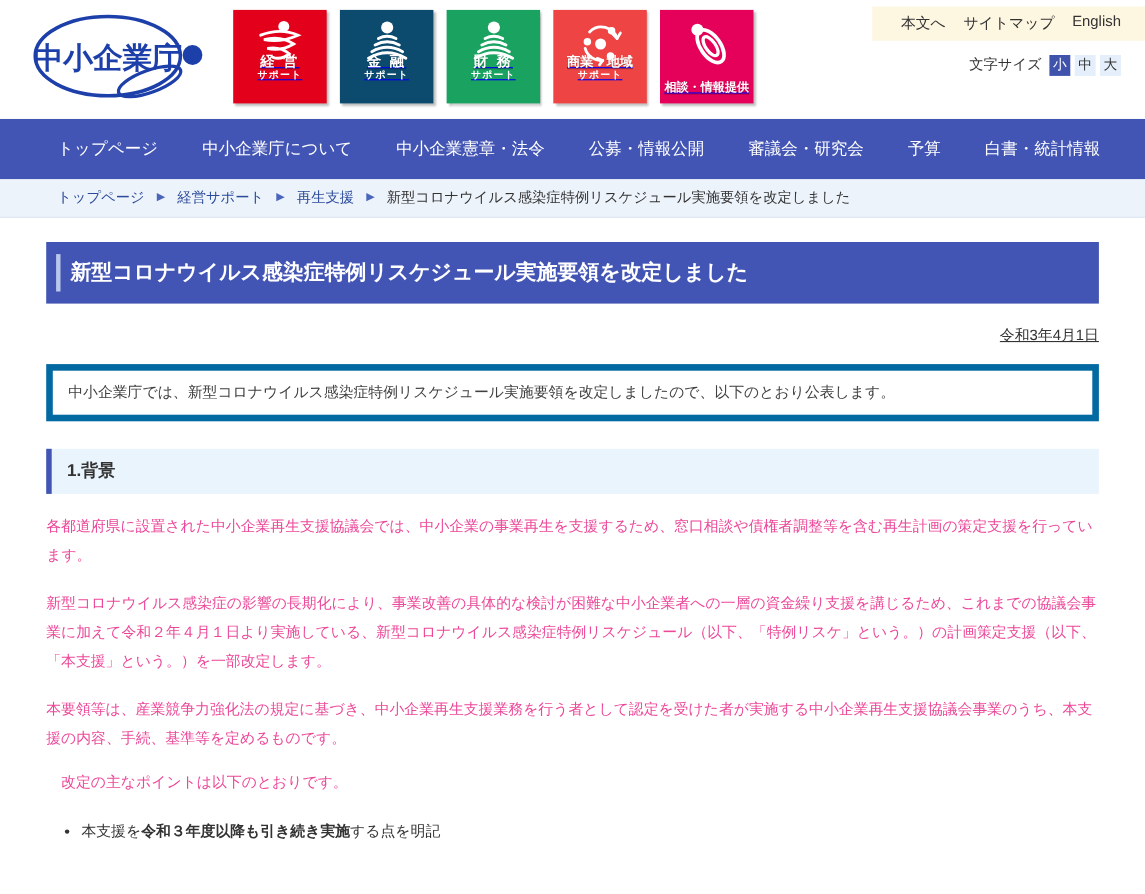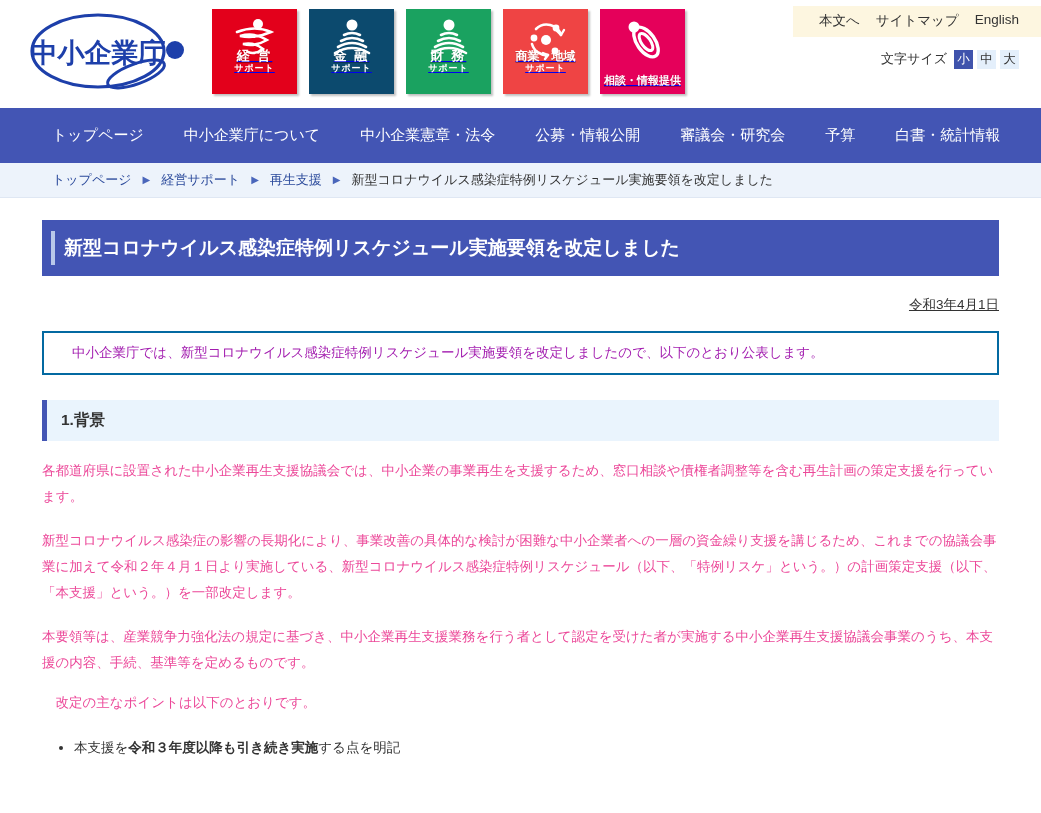--- a/index.html
+++ b/index.html
@@ -132,24 +132,24 @@
   }
   .pub-date {
     text-align:right;
     font-size:13.5px;
     color:#333;
     margin-top:20px;
     text-decoration:underline;
   }
   .lead-box {
     margin-top:17px;
-    border:2px solid #0369a1;
-    padding:11px 28px;
+    border:6px solid #0369a1;
+    padding:11px 14px;
     font-size:13.5px;
-    color:#a21caf;
+    color:#404040;
   }
   .sec-head {
     margin-top:25px;
     background:#eaf4fd;
     border-left:5px solid #4355b4;
     padding:10px 14px;
     font-size:15.5px;
     font-weight:bold;
     color:#333333;
   }

